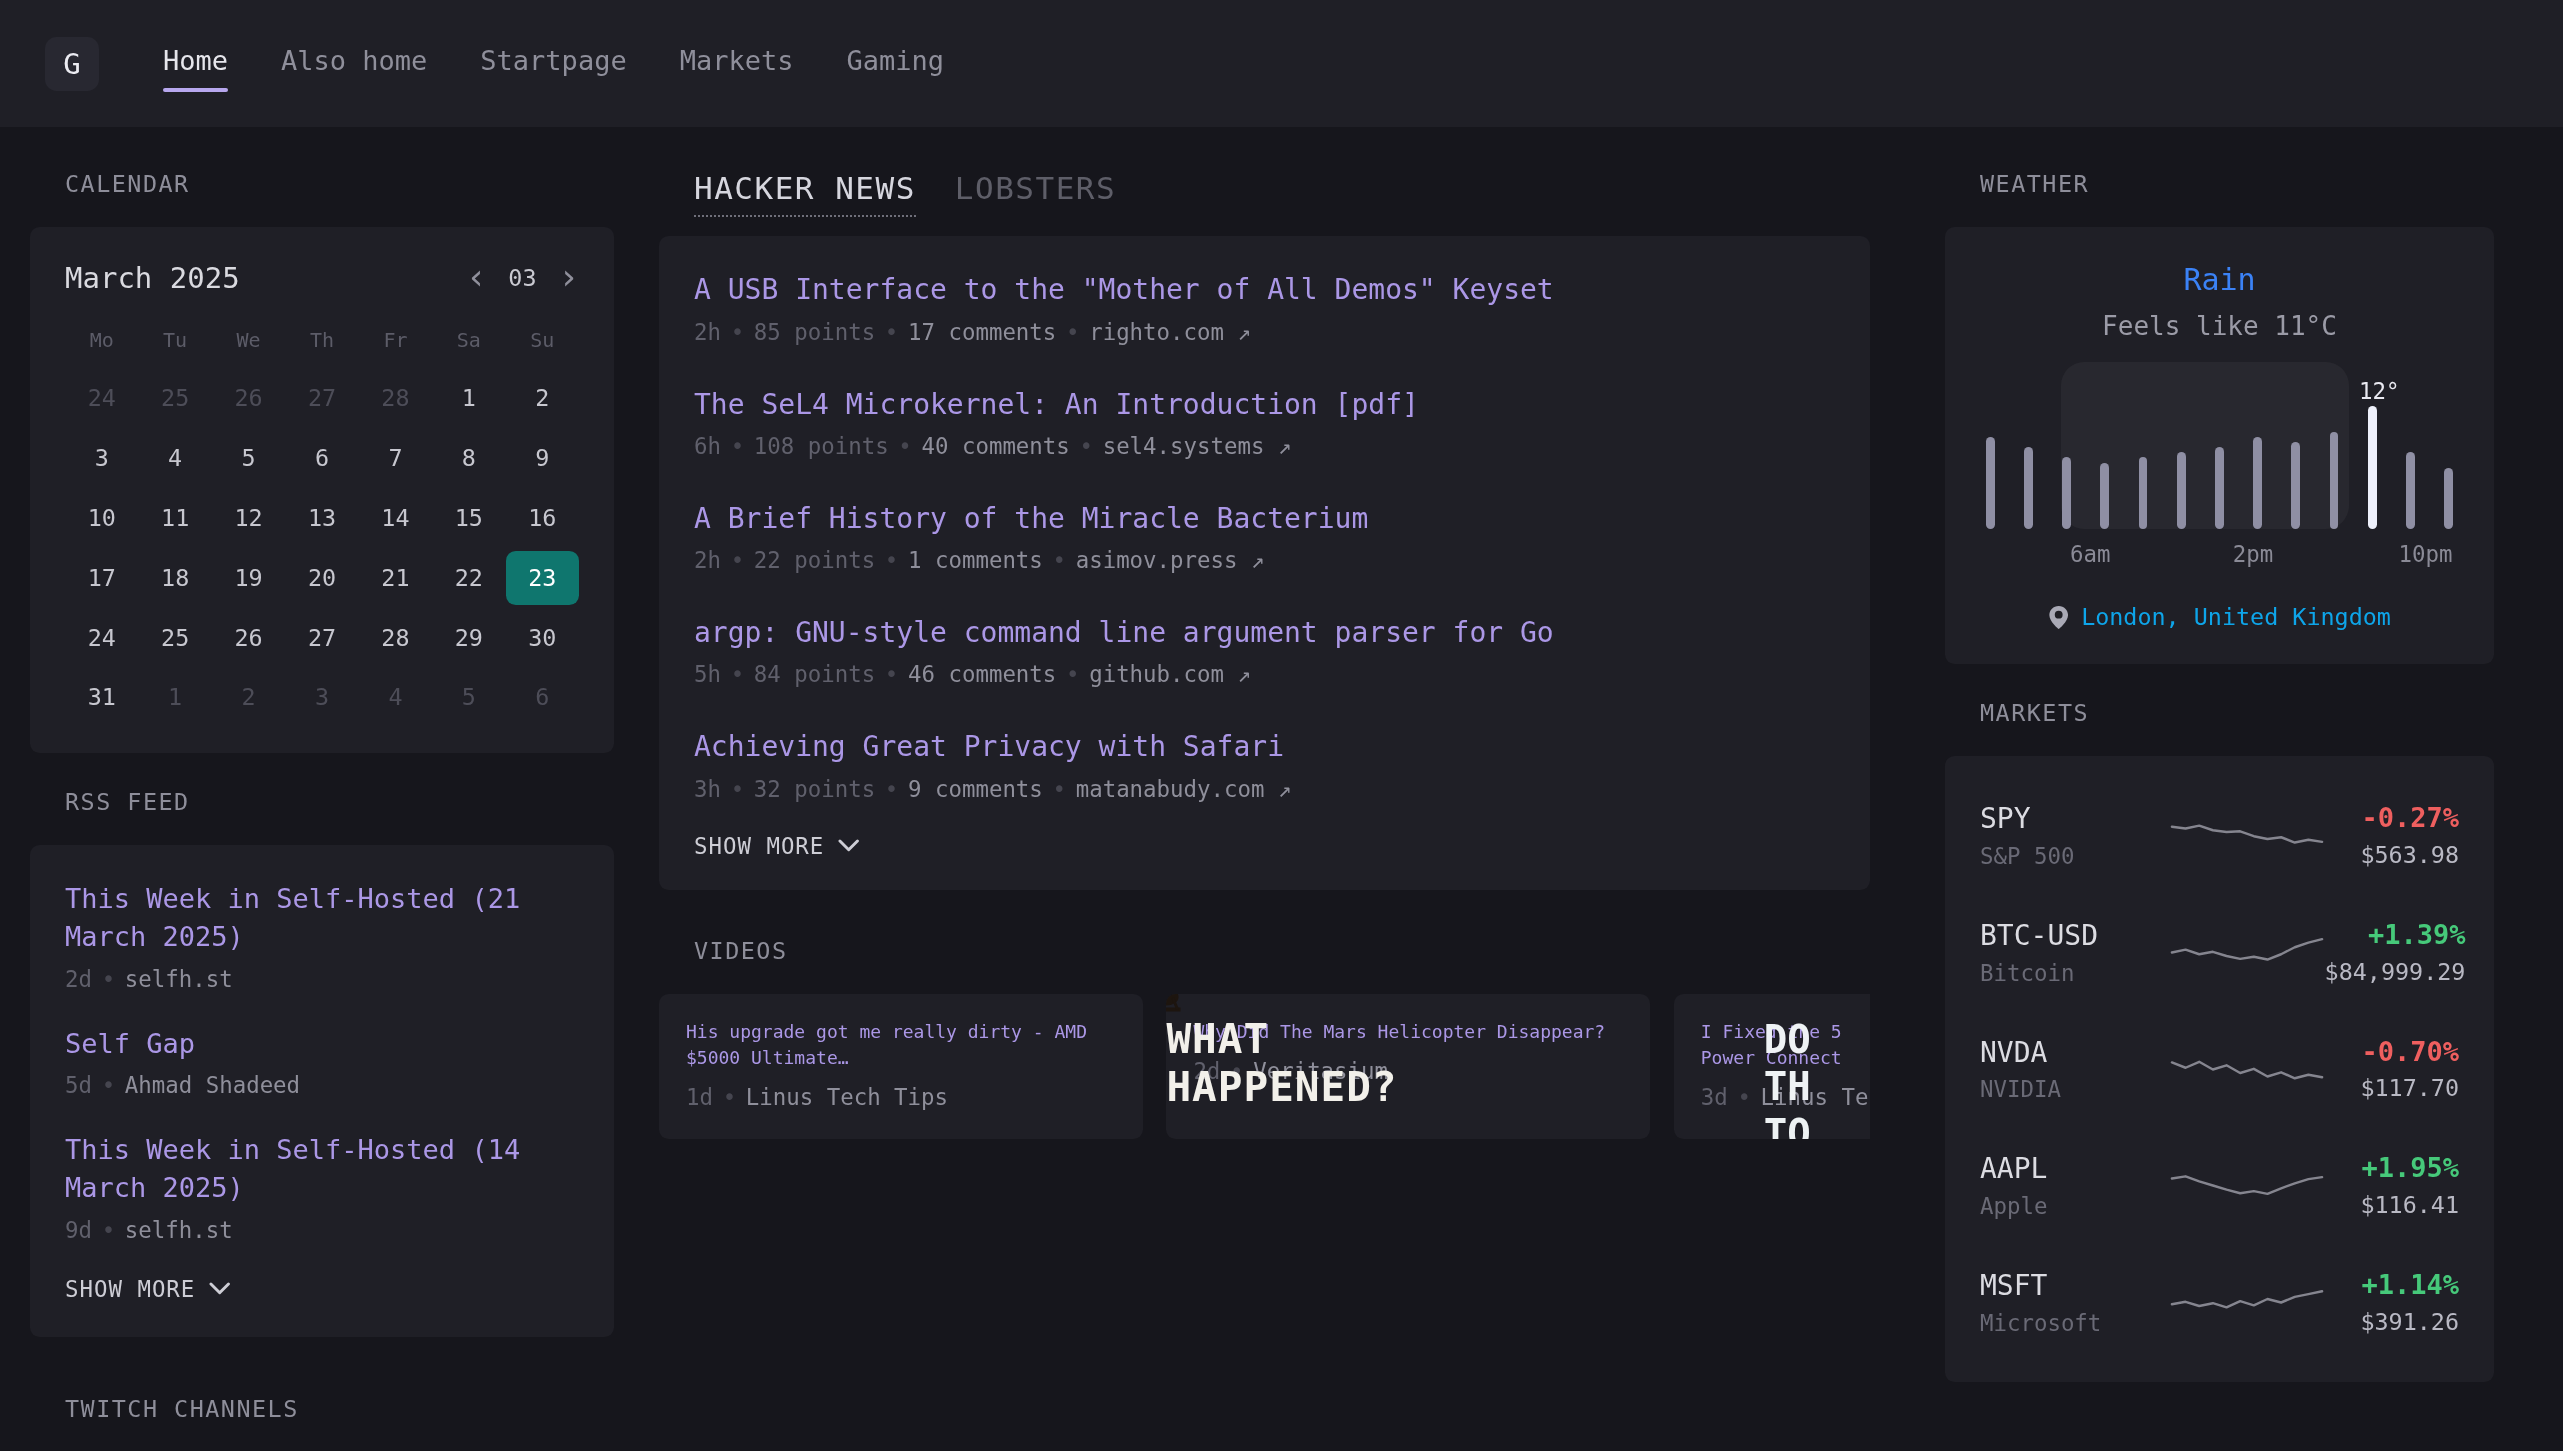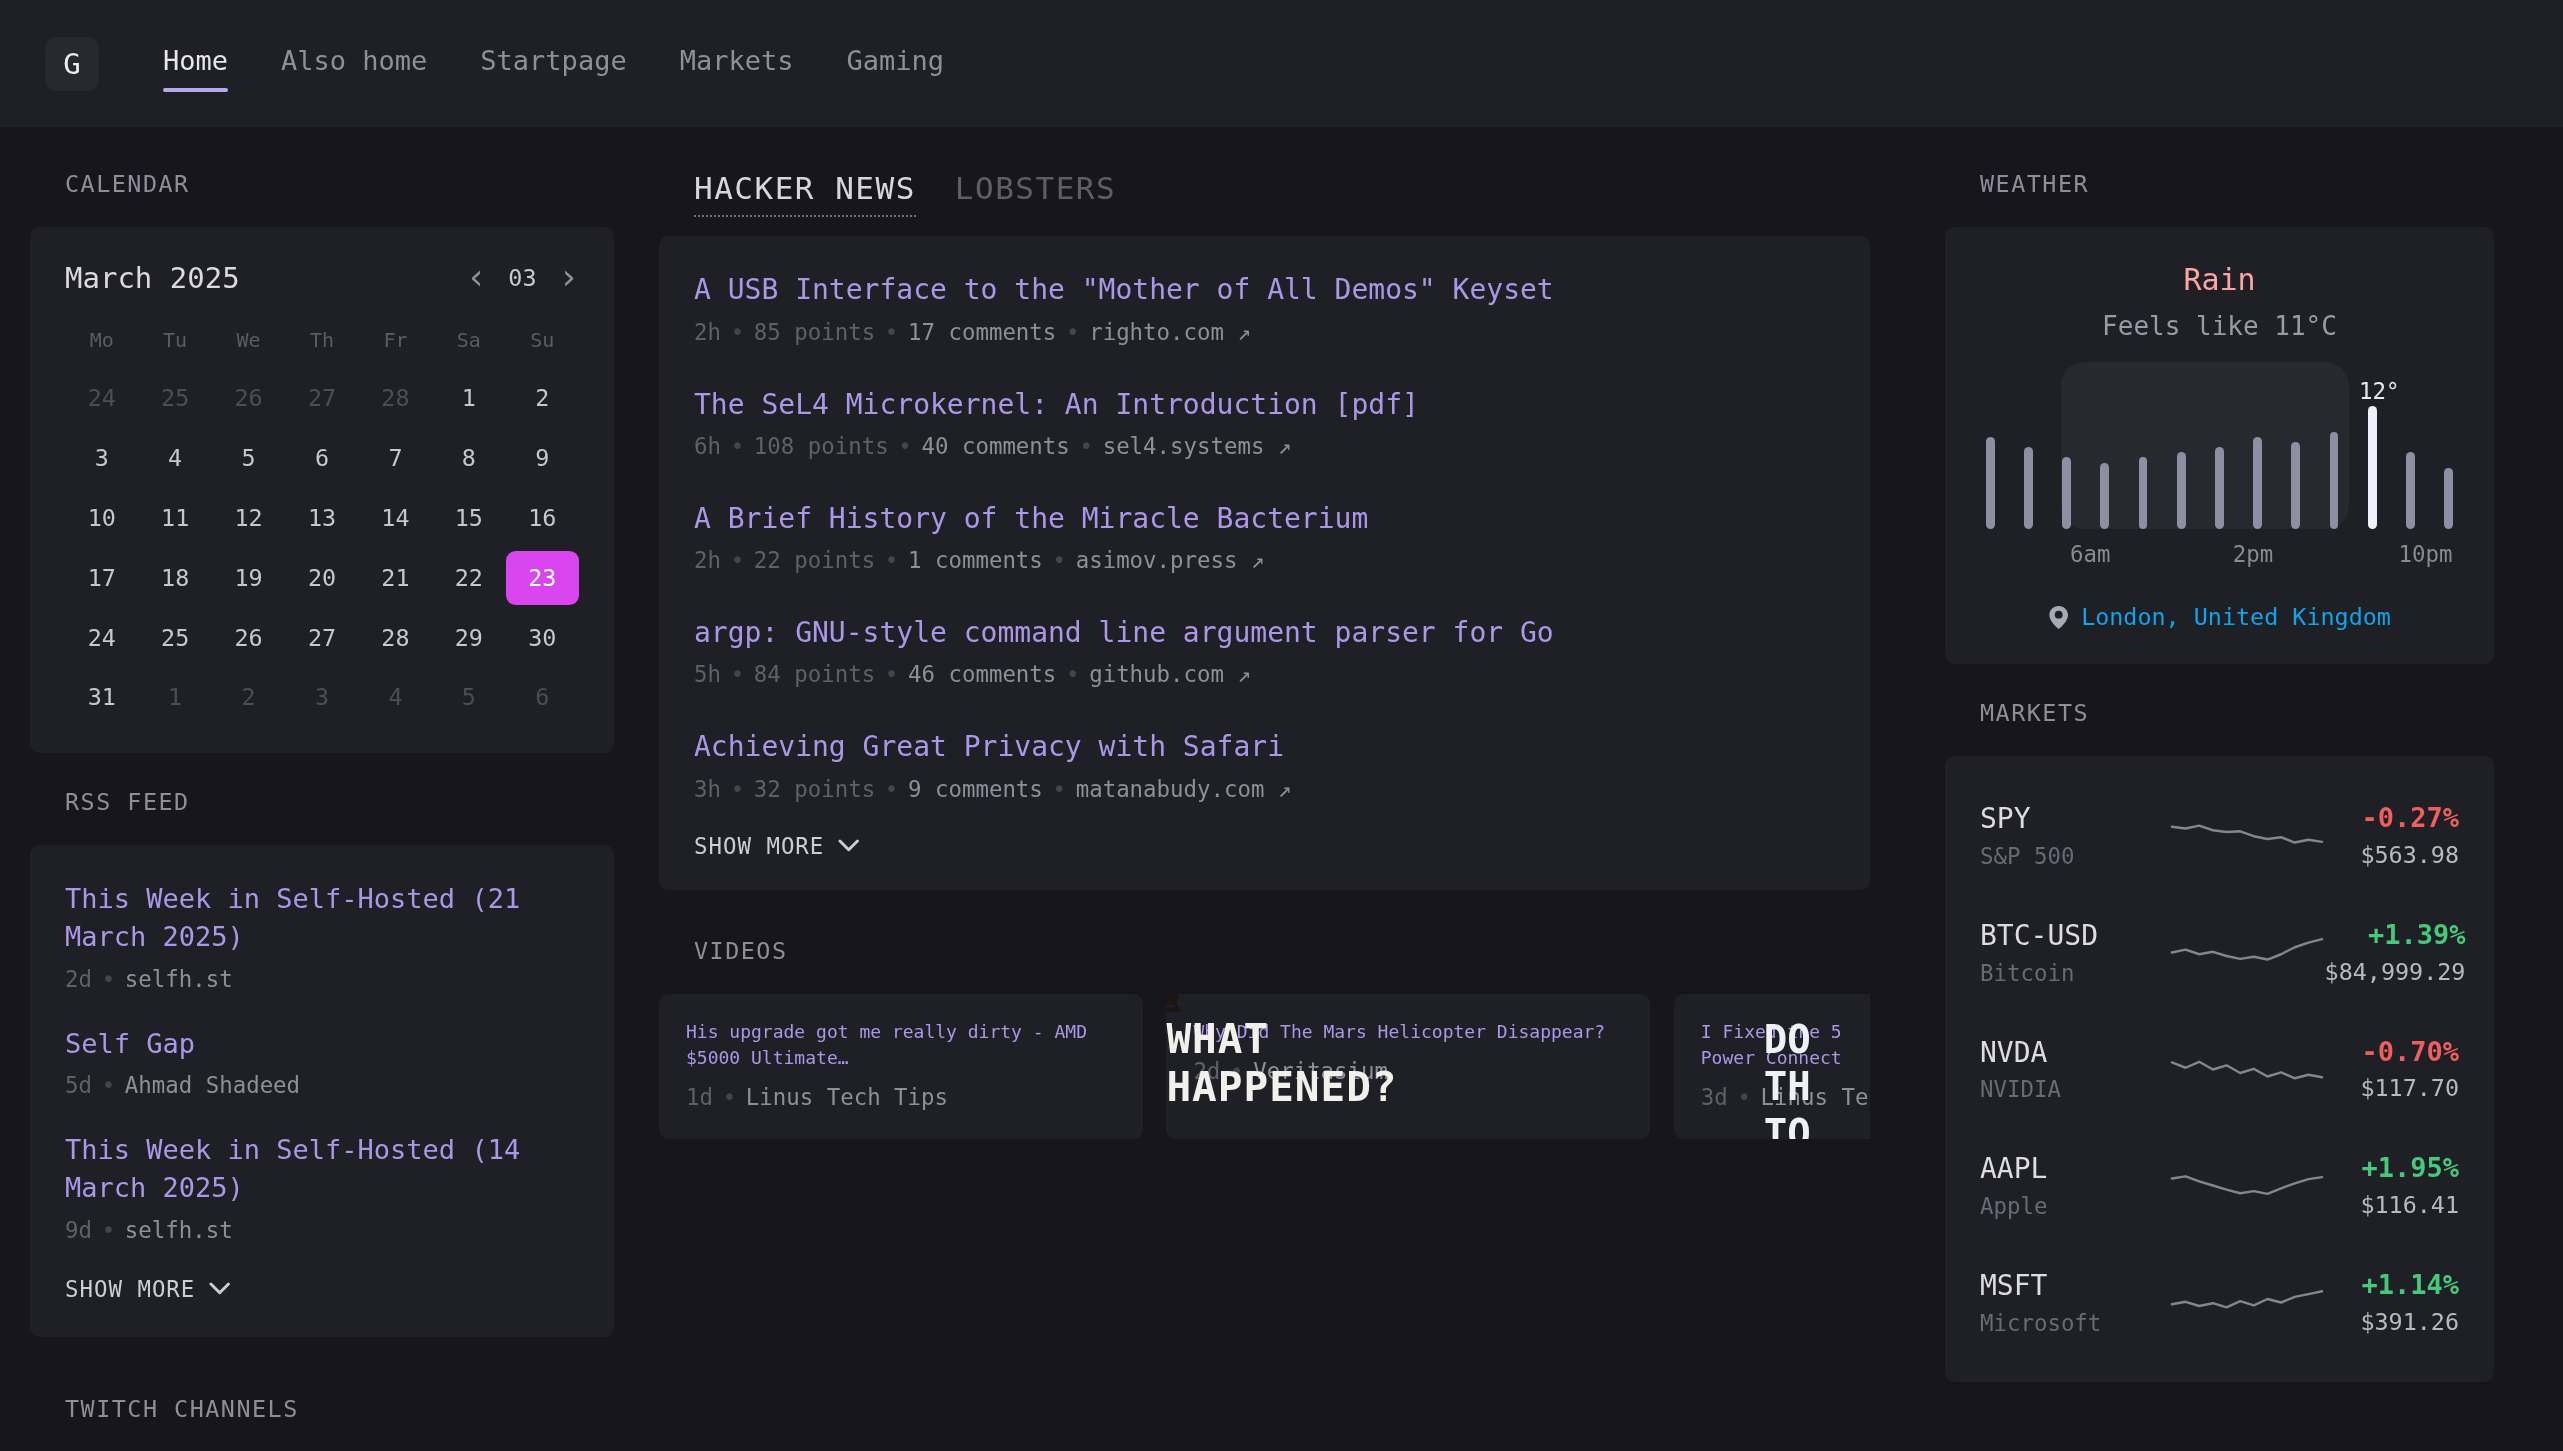--- a/index.html
+++ b/index.html
@@ -47,21 +47,21 @@
   .cal-ctrls { display:flex; align-items:center; gap:21.4px; }
   .cal-arrow { font-size:35px; color:#8f8f9b; line-height:1; }
   .cal-num { font-size:23.4px; color:#c9c9d1; }
   .cal-grid { display:grid; grid-template-columns:repeat(7,1fr); row-gap:5.8px; text-align:center; }
   .cal-wd { color:#5c5c68; font-size:20px; padding:9.7px 0 13.6px; }
   .cal-day {
     font-size:23.4px; color:#c7c7cf; height:54px; border-radius:9.7px;
     display:flex; align-items:center; justify-content:center; cursor:default;
   }
   .cal-day.out { color:#4d4d58; }
-  .cal-day.sel { background:#d946ef; color:#ffffff; }
+  .cal-day.sel { background:#0f766e; color:#ffffff; }
 
   
   .list-card { padding:35px; }
   .feed-item + .feed-item { margin-top:33px; }
   .feed-title { color:#ab97e6; font-size:27px; line-height:1.4; display:block; }
   .feed-meta { margin-top:9.7px; font-size:22.4px; color:#60606c; }
   .src { color:#8f8f9b; }
   .dot { color:#45454f; margin:0 9.7px; }
   .show-more {
     margin-top:33px; display:flex; align-items:center; gap:13.6px;
@@ -95,21 +95,21 @@
   .overlay-3 {
     position:absolute; top:23.4px; left:90px; color:#eef2f4; font-size:39px; font-weight:bold;
     white-space:pre-line; line-height:1.2;
   }
   .video-body { padding:25px 27px 29px; }
   .video-title { color:#ab97e6; font-size:18px; line-height:1.45; display:block; white-space:pre-line; }
   .video-meta { margin-top:13.6px; font-size:22.4px; color:#60606c; white-space:nowrap; }
 
   
   .wx-card { padding:35px 35px 33px; text-align:center; }
-  .wx-cond { font-size:30px; color:#fca5a5; font-weight:normal; }
+  .wx-cond { font-size:30px; color:#3b82f6; font-weight:normal; }
   .wx-feels { margin-top:13.6px; font-size:26px; color:#9b9ba7; }
   .wx-chart { position:relative; height:167px; margin-top:21.4px; }
   .wx-daylight { position:absolute; top:0; bottom:0; background:rgba(255,255,255,0.045); border-radius:23.4px; }
   .wx-bars {
     position:absolute; left:5.8px; right:5.8px; top:0; bottom:0;
     display:flex; align-items:flex-end; justify-content:space-between;
   }
   .wx-bar { width:8.8px; border-radius:4.9px; background:#8f8fa4; }
   .wx-bar.hot { background:#eef0fb; }
   .wx-peak { position:absolute; top:15.6px; transform:translateX(-50%); font-size:22.4px; color:#e9e9f1; }

